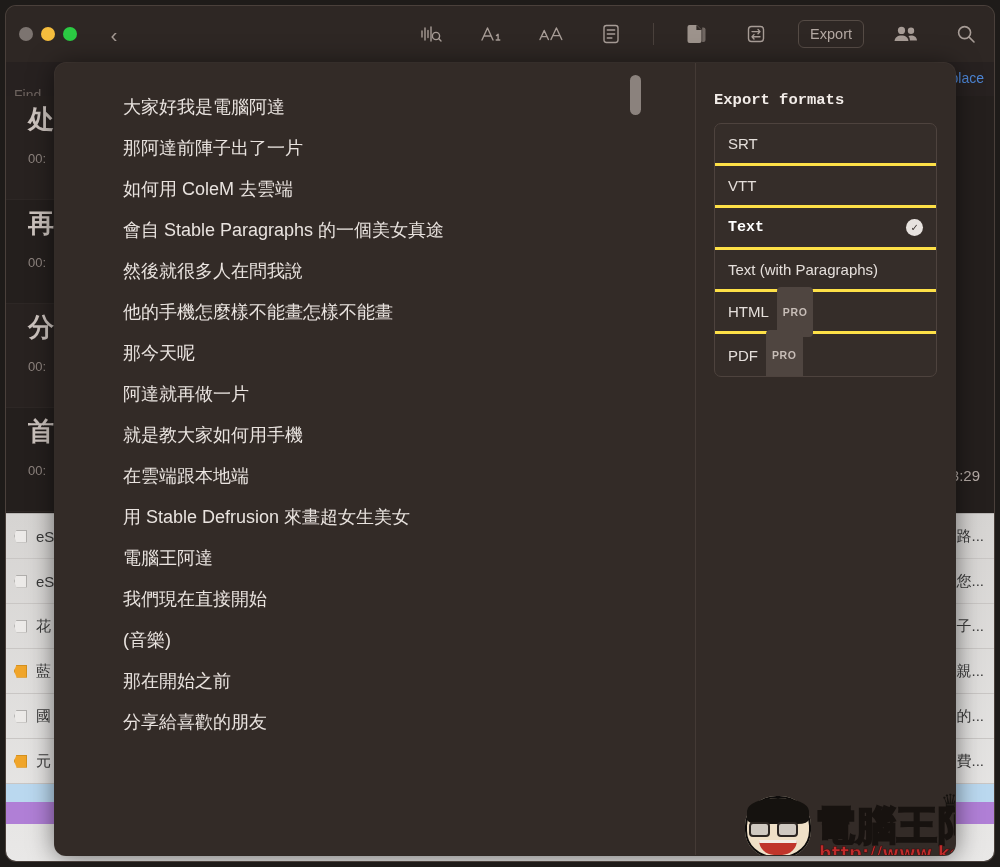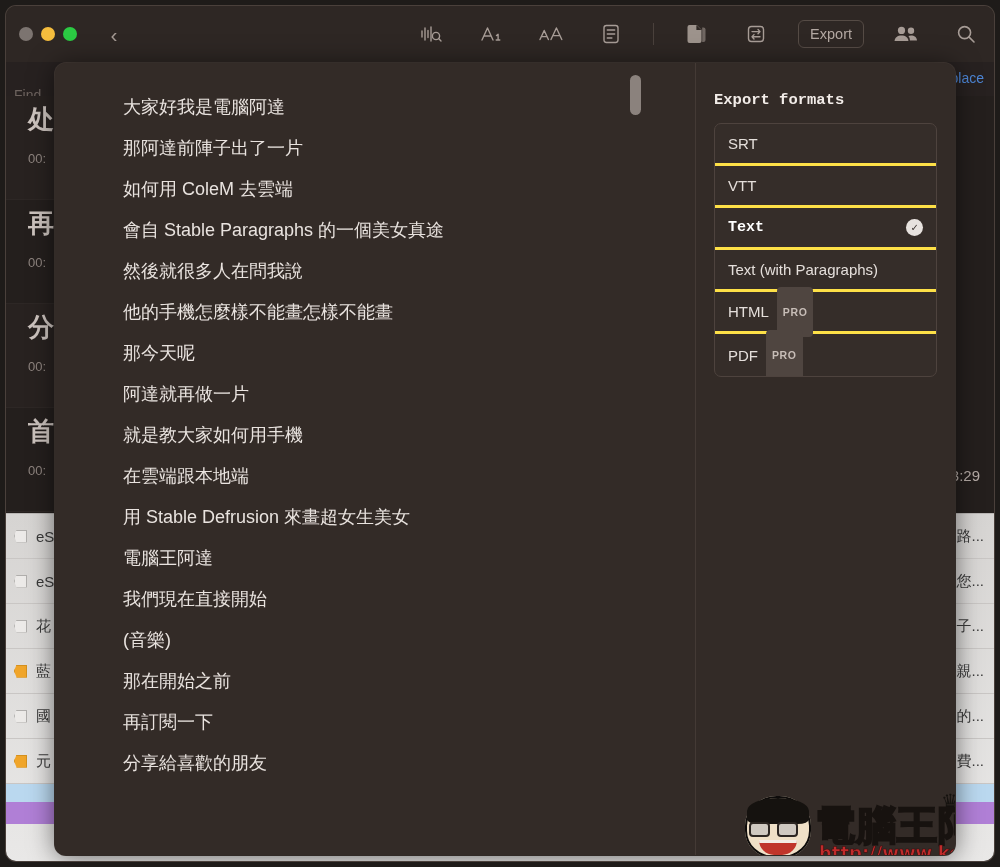--- a/index.html
+++ b/index.html
@@ -363,21 +363,20 @@
         <div class="tline">他的手機怎麼樣不能畫怎樣不能畫</div>
         <div class="tline">那今天呢</div>
         <div class="tline">阿達就再做一片</div>
         <div class="tline">就是教大家如何用手機</div>
         <div class="tline">在雲端跟本地端</div>
         <div class="tline">用 Stable Defrusion 來畫超女生美女</div>
         <div class="tline">電腦王阿達</div>
         <div class="tline">我們現在直接開始</div>
         <div class="tline">(音樂)</div>
         <div class="tline">那在開始之前</div>
-        <div class="tline">再訂閱一下</div>
         <div class="tline">分享給喜歡的朋友</div>
         <div class="scroll-track"></div>
         <div class="scroll-thumb"></div>
       </div>
 
       <div class="pane-divider"></div>
 
       <div class="side-pane">
         <div class="side-title">Export formats</div>
         <div class="format-box">

